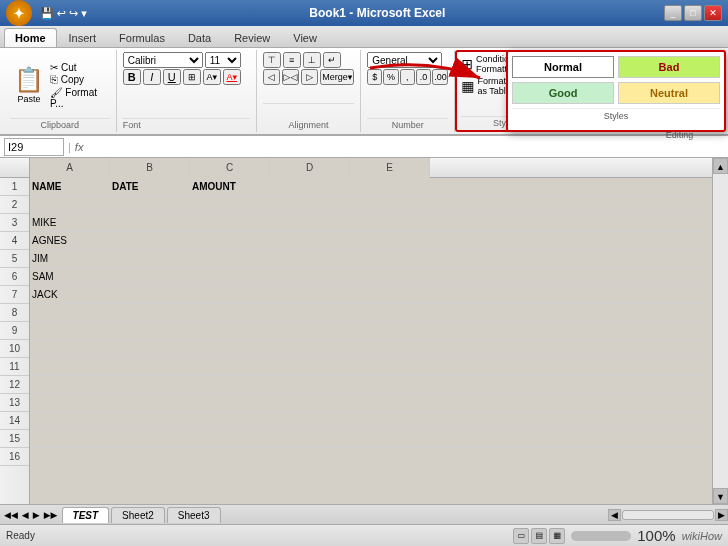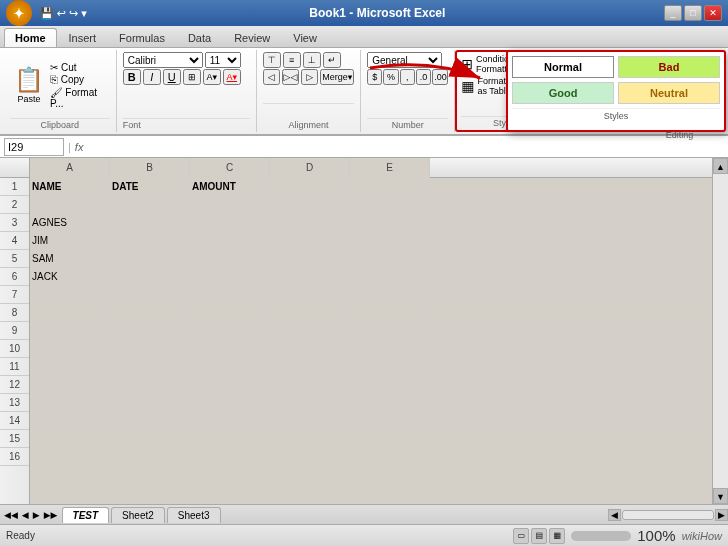--- a/index.html
+++ b/index.html
@@ -456,20 +456,28 @@
             </div>
             <div class="grid-row">
               <div class="grid-cell" style="width: 80px;"></div>
               <div class="grid-cell" style="width: 80px;"></div>
               <div class="grid-cell" style="width: 80px;"></div>
               <div class="grid-cell" style="width: 80px;"></div>
               <div class="grid-cell" style="width: 80px;"></div>
               <div style="flex: 1 1 0%; border-bottom: 1px solid rgb(208, 208, 208); height: 18px;"></div>
             </div>
             <div class="grid-row">
+              <div class="grid-cell" style="width: 80px;">MIKE</div>
+              <div class="grid-cell" style="width: 80px;"></div>
+              <div class="grid-cell" style="width: 80px;"></div>
+              <div class="grid-cell" style="width: 80px;"></div>
+              <div class="grid-cell" style="width: 80px;"></div>
+              <div style="flex: 1 1 0%; border-bottom: 1px solid rgb(208, 208, 208); height: 18px;"></div>
+            </div>
+            <div class="grid-row">
               <div class="grid-cell" style="width: 80px;">AGNES</div>
               <div class="grid-cell" style="width: 80px;"></div>
               <div class="grid-cell" style="width: 80px;"></div>
               <div class="grid-cell" style="width: 80px;"></div>
               <div class="grid-cell" style="width: 80px;"></div>
               <div style="flex: 1 1 0%; border-bottom: 1px solid rgb(208, 208, 208); height: 18px;"></div>
             </div>
             <div class="grid-row">
               <div class="grid-cell" style="width: 80px;">JIM</div>
               <div class="grid-cell" style="width: 80px;"></div>

